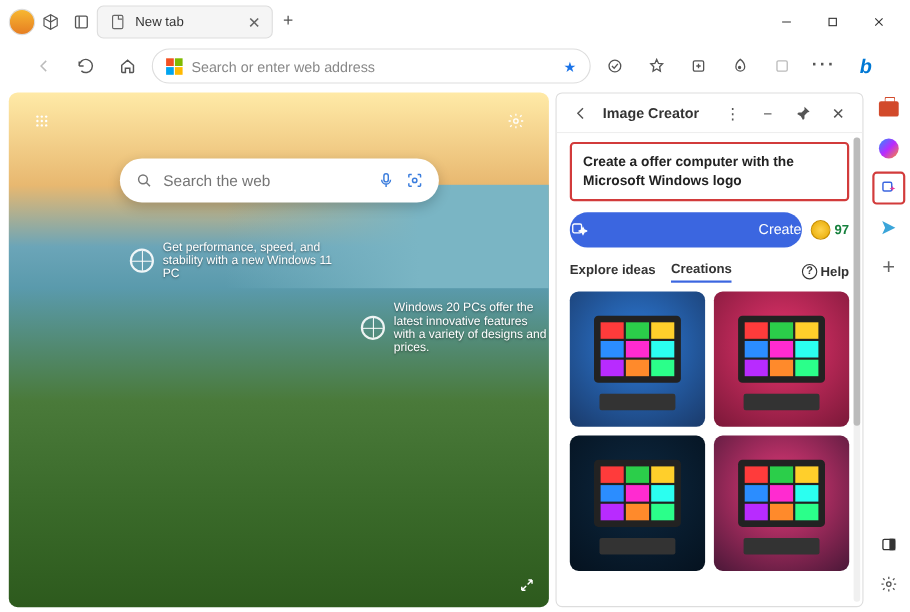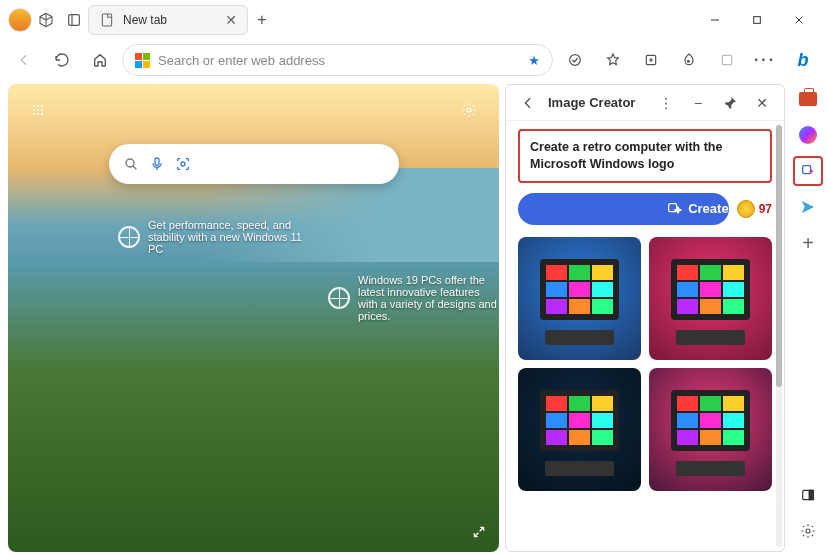--- a/index.html
+++ b/index.html
@@ -5,21 +5,21 @@
 *{margin:0;padding:0;box-sizing:border-box;font-family:"Segoe UI",Arial,sans-serif}
 body{width:827px;height:556px;background:#fff;overflow:hidden;position:relative}
 .titlebar{height:40px;display:flex;align-items:center;padding:0 8px;gap:0}
 .avatar{width:24px;height:24px;border-radius:50%;background:linear-gradient(#f7b731,#e67e22);border:1px solid #ddd}
 .ws-icon{width:28px;height:28px;display:flex;align-items:center;justify-content:center;color:#555;border-radius:4px}
 .tab{display:flex;align-items:center;background:#f5f5f5;border:1px solid #ddd;border-radius:6px;height:30px;padding:0 10px;gap:8px;font-size:12px;color:#333;min-width:160px}
 .tab-close{color:#666;font-size:14px;cursor:pointer}
 .newtab{width:28px;height:28px;display:flex;align-items:center;justify-content:center;color:#555;font-size:16px}
 .wincontrols{margin-left:auto;display:flex;gap:2px}
 .winbtn{width:40px;height:32px;display:flex;align-items:center;justify-content:center;color:#333}
-.toolbar{height:40px;display:flex;align-items:center;padding:0 8px;gap:6px}
+.toolbar{height:40px;display:flex;align-items:center;padding:0 24px;gap:6px}
 .tbtn{width:32px;height:32px;display:flex;align-items:center;justify-content:center;color:#555;border-radius:4px}
 .tbtn.disabled{color:#bbb}
 .addr{flex:1;height:32px;border:1px solid #ddd;border-radius:16px;display:flex;align-items:center;padding:0 12px;gap:8px;font-size:13px;color:#888}
 .ms-logo{display:grid;grid-template-columns:7px 7px;grid-template-rows:7px 7px;gap:1px}
 .ms-logo span:nth-child(1){background:#f25022}.ms-logo span:nth-child(2){background:#7fba00}.ms-logo span:nth-child(3){background:#00a4ef}.ms-logo span:nth-child(4){background:#ffb900}
 .star{color:#1a73e8}
 .bing-icon{color:#0078d4;font-weight:bold;font-style:italic;font-size:18px}
 .content{position:absolute;top:80px;left:0;right:38px;bottom:0;display:flex}
 .ntp{flex:1;margin:4px 0 4px 8px;border-radius:8px;position:relative;overflow:hidden;background:linear-gradient(180deg,#ffeaa7 0%,#e8b870 18%,#6ba5b8 30%,#5a9aac 38%,#4a7a3a 60%,#3a6a2a 80%,#2d5a1d 100%)}
 .ntp::before{content:"";position:absolute;right:0;top:18%;width:60%;height:20%;background:linear-gradient(90deg,transparent,#7ab5c4 60%)}
@@ -39,22 +39,22 @@
 .sidepanel{width:280px;margin:4px 4px 4px 6px;border:1px solid #ddd;border-radius:6px;background:#fff;display:flex;flex-direction:column;position:relative;overflow:hidden}
 .sp-header{height:36px;display:flex;align-items:center;padding:0 10px;gap:8px;border-bottom:1px solid #eee}
 .sp-title{font-size:13px;font-weight:600;color:#333;flex:1}
 .sp-hbtn{width:24px;height:24px;display:flex;align-items:center;justify-content:center;color:#555;font-size:14px}
 .sp-body{flex:1;padding:8px 12px;overflow:hidden}
 .preview-row{display:flex;justify-content:space-between;align-items:center;margin-bottom:8px}
 .preview-badge{font-size:10px;font-weight:700;color:#2b5cd9;border:1px solid #b9c9f2;padding:3px 8px;border-radius:4px;letter-spacing:.3px}
 .hamb{display:flex;flex-direction:column;gap:3px}.hamb span{width:16px;height:2px;background:#555}
 .prompt-box{border:2px solid #d23b3b;border-radius:4px;padding:8px 10px;font-size:12.5px;font-weight:700;color:#222;line-height:1.35;margin-bottom:10px}
 .create-row{display:flex;align-items:center;gap:8px;margin-bottom:12px}
-.create-btn{flex:1;height:32px;background:#3b66e0;color:#fff;border:none;border-radius:16px;font-size:13px;font-weight:700;display:flex;align-items:center;justify-content:flex-end;gap:6px;cursor:pointer}
-.coins{display:flex;align-items:center;gap:4px;font-size:12px;font-weight:700;color:#b91c1c}
+.create-btn{flex:1;height:32px;background:#3b66e0;color:#fff;border:none;border-radius:16px;font-size:13px;font-weight:400;display:flex;align-items:center;justify-content:space-between;gap:6px;cursor:pointer}
+.coins{display:flex;align-items:center;gap:4px;font-size:12px;font-weight:700;color:#15803d}
 .coin{width:18px;height:18px;border-radius:50%;background:radial-gradient(#ffd34d,#e6a800);border:1px solid #c88f00}
 .tabs-row{display:flex;align-items:center;gap:14px;margin-bottom:8px}
 .ptab{font-size:12px;font-weight:700;color:#333;padding-bottom:4px;cursor:pointer}
 .ptab.active{border-bottom:2px solid #3b66e0}
 .help{margin-left:auto;font-size:12px;color:#333;font-weight:600;display:flex;align-items:center;gap:3px}
 .help-q{width:14px;height:14px;border:1.5px solid #333;border-radius:50%;display:flex;align-items:center;justify-content:center;font-size:10px}
 .grid{display:grid;grid-template-columns:1fr 1fr;gap:8px}
 .thumb{aspect-ratio:1;border-radius:8px;position:relative;overflow:hidden}
 .t1{background:radial-gradient(circle at 50% 40%,#2d7bd9,#1a3a6a)}
 .t2{background:radial-gradient(circle at 50% 40%,#e8346e,#7a1838)}
@@ -204,36 +204,37 @@
             <circle cx="12" cy="12" r="3"></circle>
             <path d="M12 2v3M12 19v3M4.2 4.2l2.1 2.1M17.7 17.7l2.1 2.1M2 12h3M19 12h3M4.2 19.8l2.1-2.1M17.7 6.3l2.1-2.1"></path>
           </svg>
         </div>
     </div>
     <div class="searchbox">
       <svg viewBox="0 0 24 24" fill="none" stroke="#777" stroke-width="2">
           <circle cx="10.5" cy="10.5" r="6"></circle>
           <path d="M20 20l-5-5"></path>
         </svg>
+      <input placeholder="Search the web" style="">
       <svg class="mic-icon" viewBox="0 0 24 24" fill="none" stroke="currentColor" stroke-width="2">
           <rect x="9" y="3" width="6" height="11" rx="3"></rect>
           <path d="M6 11a6 6 0 0 0 12 0M12 17v4"></path>
         </svg>
       <svg class="lens-icon" viewBox="0 0 24 24" fill="none" stroke="currentColor" stroke-width="2">
           <path d="M4 8V5a1 1 0 0 1 1-1h3M20 8V5a1 1 0 0 0-1-1h-3M4 16v3a1 1 0 0 0 1 1h3M20 16v3a1 1 0 0 1-1 1h-3"></path>
           <circle cx="12" cy="12" r="3"></circle>
         </svg>
     </div>
     <div class="promo promo1">
       <div class="globe"></div>
       <span>Get performance, speed, and stability with a new Windows 11 PC</span>
     </div>
     <div class="promo promo2">
       <div class="globe"></div>
-      <span>Windows 19 PCs offer the latest innovative features with a variety of designs and prices.</span>
+      <span>Windows 20 PCs offer the latest innovative features with a variety of designs and prices.</span>
     </div>
     <div class="expand">
         <svg viewBox="0 0 24 24" fill="none" stroke="currentColor" stroke-width="2">
           <path d="M5 19l6-6M5 19v-5M5 19h5M19 5l-6 6M19 5v5M19 5h-5"></path>
         </svg>
       </div>
   </div>
 
   <div class="sidepanel">
     <div class="sp-header">
@@ -247,35 +248,43 @@
       <div class="sp-hbtn">−</div>
       <div class="sp-hbtn">
           <svg viewBox="0 0 24 24" fill="currentColor">
             <path d="M14 3l7 7-3 1-4 4v4l-2 2-3-5-5-3 2-2h4l4-4z"></path>
           </svg>
         </div>
       <div class="sp-hbtn">✕</div>
     </div>
     <div class="sp-body">
       <div class="prompt-box">
-        <span>Create a retro computer with the Microsoft Windows logo</span>
+        <span>Create a offer computer with the Microsoft Windows logo</span>
       </div>
       <div class="create-row">
         <button class="create-btn">
           <svg viewBox="0 0 24 24" fill="none" stroke="#fff" stroke-width="1.8">
               <rect x="4" y="4" width="12" height="12" rx="2"></rect>
               <path d="M18 9l1.5 3L23 13.5 19.5 15 18 18l-1.5-3L13 13.5l3.5-1.5z" fill="#fff"></path>
             </svg>
           <span>Create</span>
         </button>
         <div class="coins">
           <div class="coin"></div>
           <span>97</span>
         </div>
       </div>
+      <div class="tabs-row">
+        <div class="ptab">Explore ideas</div>
+        <div class="ptab active">Creations</div>
+        <div class="help">
+          <span class="help-q">?</span>
+          <span>Help</span>
+        </div>
+      </div>
       <div class="grid">
         <div class="thumb t1">
             <div class="monitor">
               <div class="screen">
                 <span></span>
                 <span></span>
                 <span></span>
                 <span></span>
                 <span></span>
                 <span></span>

